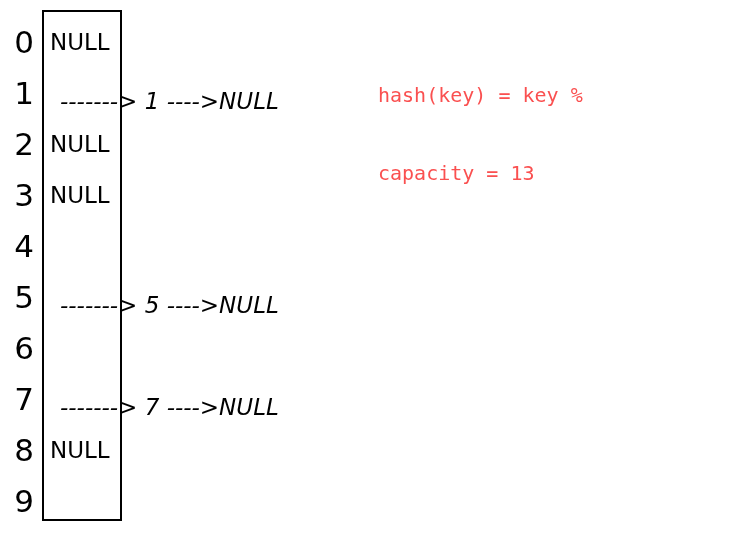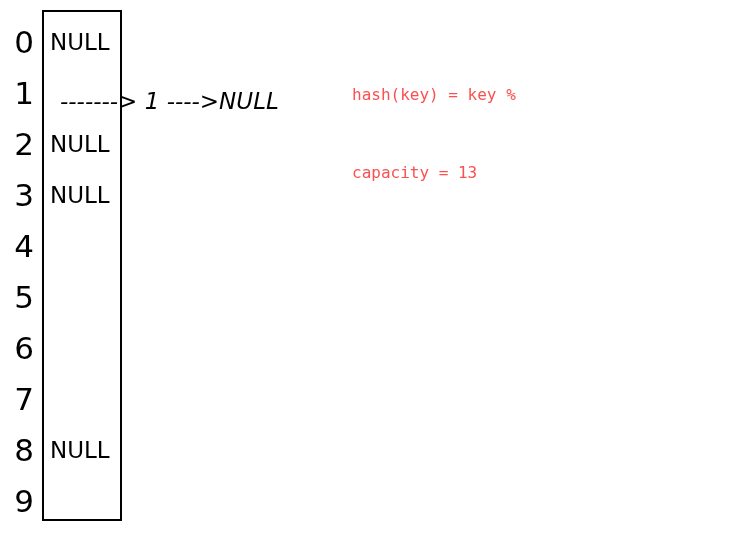--- a/index.html
+++ b/index.html
@@ -84,25 +84,25 @@
   .chain-key {
     white-space: pre;
   }
   .chain-null {
     white-space: pre;
   }
 
   
   #annotation {
     position: absolute;
-    left: 352px;
+    left: 378px;
     top: 30px;
     color: #fa5050;
     font-family: "DejaVu Sans Mono", "Liberation Mono", monospace;
-    font-size: 16px;
+    font-size: 20px;
     line-height: 26px;
     white-space: pre;
   }
   .anno-line { display: block; }
 </style>
 </head>
 <body>
 
 <div id="canvas">
 
@@ -123,26 +123,28 @@
       </div>
       <div class="bucket-row" style="top: 170px;">
         <div class="bucket-index">3</div>
         <div class="bucket-null">NULL</div>
       </div>
       <div class="bucket-row" style="top: 221px;">
         <div class="bucket-index">4</div>
       </div>
       <div class="bucket-row" style="top: 272px;">
         <div class="bucket-index">5</div>
+        <div class="bucket-chain"><span class="chain-link1">-------&gt;</span><span class="chain-key"> 5</span><span class="chain-link2"> ----&gt;</span><span class="chain-null">NULL</span></div>
       </div>
       <div class="bucket-row" style="top: 323px;">
         <div class="bucket-index">6</div>
       </div>
       <div class="bucket-row" style="top: 374px;">
         <div class="bucket-index">7</div>
+        <div class="bucket-chain"><span class="chain-link1">-------&gt;</span><span class="chain-key"> 7</span><span class="chain-link2"> ----&gt;</span><span class="chain-null">NULL</span></div>
       </div>
       <div class="bucket-row" style="top: 425px;">
         <div class="bucket-index">8</div>
         <div class="bucket-null">NULL</div>
       </div>
       <div class="bucket-row" style="top: 476px;">
         <div class="bucket-index">9</div>
       </div>
     </div>
 

